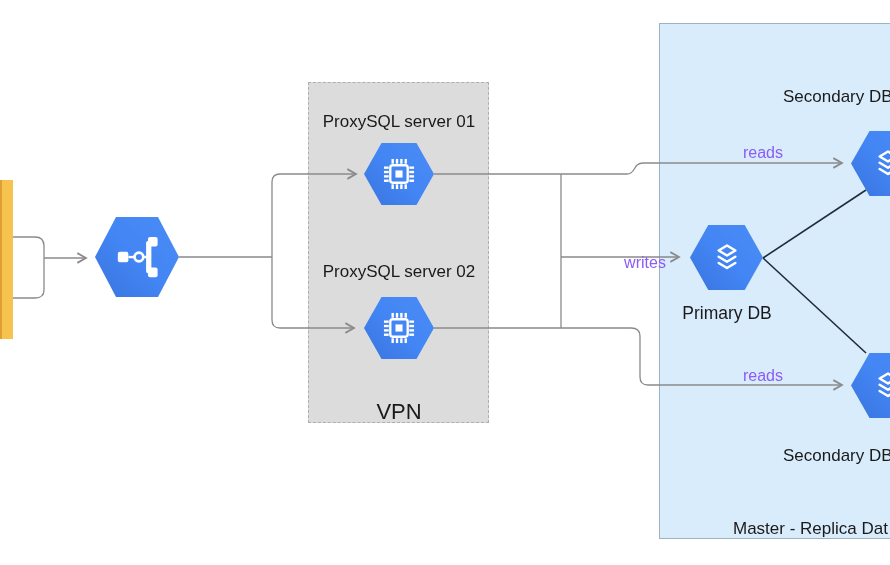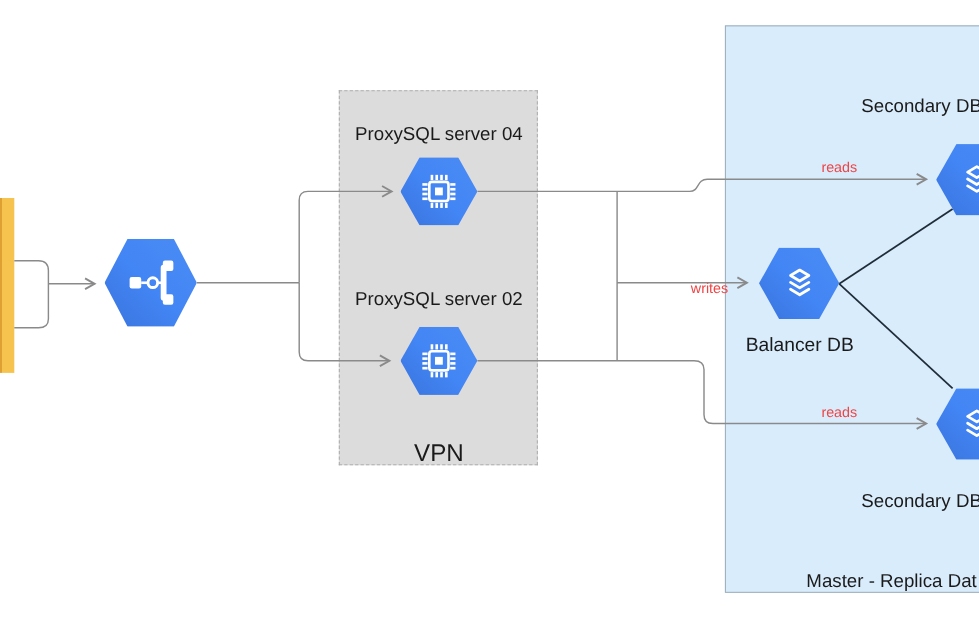--- a/index.html
+++ b/index.html
@@ -19,21 +19,21 @@
   }
   #hex-lb{left:95px;top:217px;width:84px;height:80px;}
   #hex-p1{left:364px;top:143px;width:70px;height:62px;}
   #hex-p2{left:364px;top:297px;width:70px;height:62px;}
   #hex-pdb{left:690px;top:225px;width:73px;height:65px;}
   #hex-s1{left:851px;top:131px;width:74px;height:65px;}
   #hex-s2{left:851px;top:353px;width:74px;height:65px;}
   .hex svg{display:block;}
   .node-label{position:absolute;font-size:17px;line-height:1.15;white-space:nowrap;color:#1a1a1a;}
   .centered{transform:translateX(-50%);}
-  .edge-label{position:absolute;font-size:13px;white-space:nowrap;color:#ef4444;transform:translateX(-50%);}
+  .edge-label{position:absolute;font-size:16px;white-space:nowrap;color:#8b5cf6;transform:translateX(-50%);}
   #lbl-lb{left:137px;top:310px;}
   #lbl-p1{left:399px;top:112px;}
   #lbl-p2{left:399px;top:262px;text-align:center;}
   #lbl-vpn{left:399px;top:399px;font-size:22px;}
   #lbl-pdb{left:727px;top:303px;font-size:17.5px;}
   #lbl-s1{left:783px;top:87px;}
   #lbl-s2{left:783px;top:446px;}
   #lbl-cluster{left:733px;top:519px;}
   #lbl-reads-top{left:763px;top:144px;}
   #lbl-reads-bottom{left:763px;top:367px;}
@@ -158,24 +158,24 @@
   <div id="hex-s2" class="hex">
     <svg width="40" height="40" viewBox="0 0 48 48">
       <g fill="none" stroke="#fff" stroke-width="3" stroke-linejoin="round" stroke-linecap="round">
         <path d="M24 9 L34 15 L24 21 L14 15 Z"></path>
         <path d="M14 22.5 L24 28.5 L34 22.5"></path>
         <path d="M14 30 L24 36 L34 30"></path>
       </g>
     </svg>
   </div>
 
-  <div id="lbl-p1" class="node-label centered">ProxySQL server 04</div>
+  <div id="lbl-p1" class="node-label centered">ProxySQL server 01</div>
   <div id="lbl-p2" class="node-label centered">ProxySQL server 02</div>
   <div id="lbl-vpn" class="node-label centered">VPN</div>
-  <div id="lbl-pdb" class="node-label centered">Balancer DB</div>
+  <div id="lbl-pdb" class="node-label centered">Primary DB</div>
   <div id="lbl-s1" class="node-label">Secondary DB</div>
   <div id="lbl-s2" class="node-label">Secondary DB</div>
   <div id="lbl-cluster" class="node-label">Master - Replica Dat</div>
   <div id="lbl-reads-top" class="edge-label">reads</div>
   <div id="lbl-reads-bottom" class="edge-label">reads</div>
   <div id="lbl-writes" class="edge-label">writes</div>
 
 </div>
 
 </body></html>

